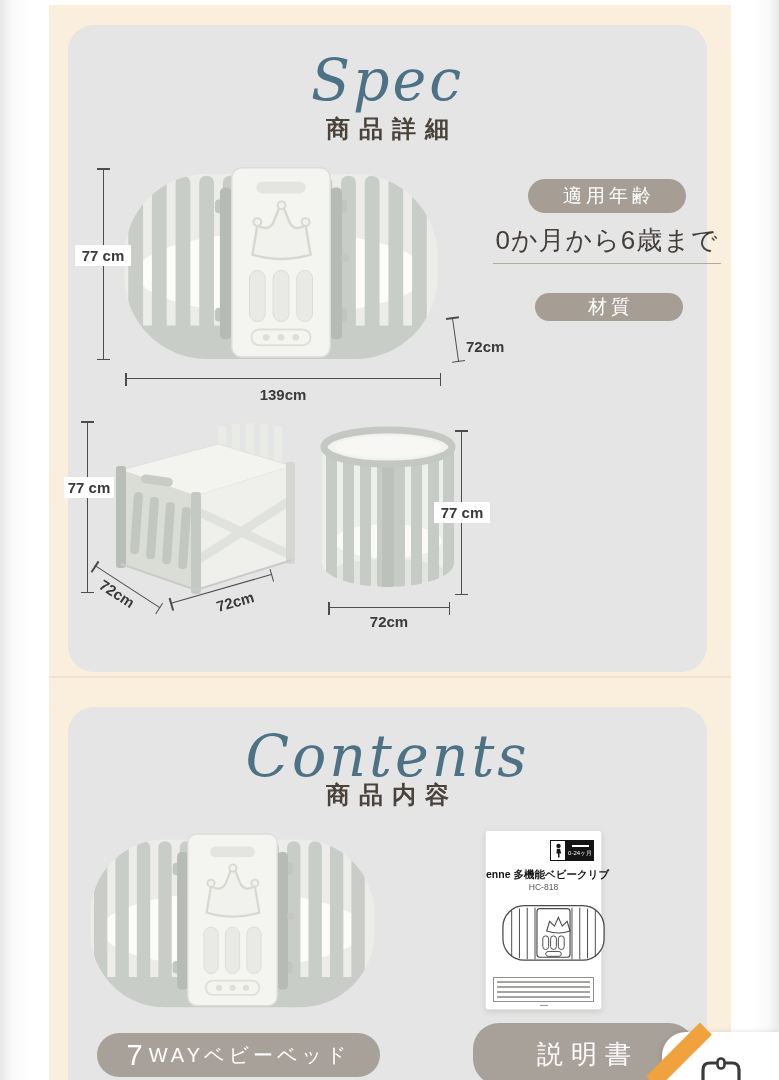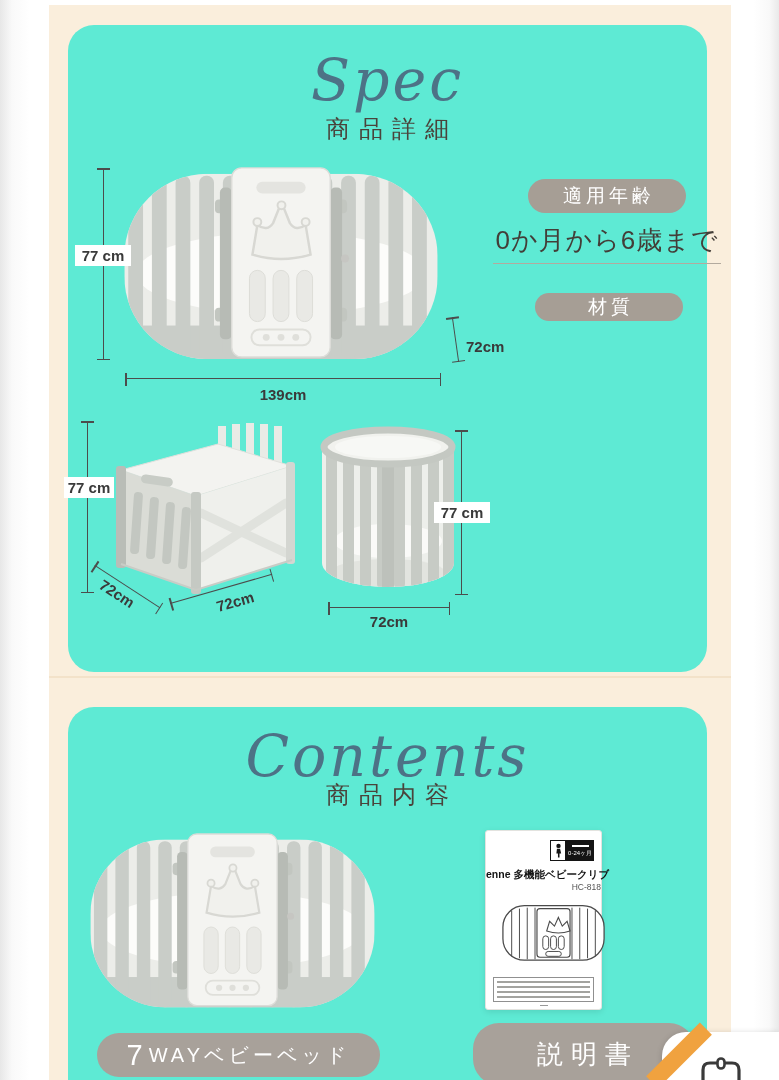--- a/index.html
+++ b/index.html
@@ -8,29 +8,29 @@
   .page{position:relative;width:779px;height:1080px;margin:0 auto;background:#fff;overflow:hidden}
 
   
   .edge-left{position:absolute;left:0;top:0;width:49px;height:100%;
     background:linear-gradient(90deg,#e7e7e7 0,#f9f9f9 12px,#fff 30px)}
   .edge-right{position:absolute;right:0;top:0;width:48px;height:100%;
     background:linear-gradient(270deg,#e9e9e9 0,#f9f9f9 10px,#fff 26px)}
   .cream{position:absolute;left:49px;top:5px;width:682px;height:1075px;background:#faeedc}
   .cream-divider{position:absolute;left:49px;top:676px;width:682px;height:2px;background:#f3e2c9}
 
-  .card{position:absolute;left:68px;width:639px;background:#5eead4;border-radius:26px}
+  .card{position:absolute;left:68px;width:639px;background:#e5e5e5;border-radius:26px}
   .card.spec{top:25px;height:647px}
   .card.contents{top:707px;height:420px}
 
   .script-title{position:absolute;left:0;width:100%;text-align:center;
     font-family:"DejaVu Serif",serif;font-style:italic;font-weight:400;
     color:#4d7286;letter-spacing:3px}
   .jp-sub{position:absolute;left:0;width:100%;text-align:center;
-    font-family:"DejaVu Serif",serif;font-weight:normal;color:#4a433b;
+    font-family:"DejaVu Serif",serif;font-weight:bold;color:#4a433b;
     font-size:24px;letter-spacing:9px;text-indent:9px}
   .spec .script-title{top:22px;font-size:57px}
   .spec .jp-sub{top:88px}
   .contents .script-title{top:16px;font-size:57px}
   .contents .jp-sub{top:72px}
 
   
   .dv{position:absolute;width:0;border-left:1.5px solid #4c4c4c}
   .dv::before,.dv::after{content:"";position:absolute;left:-7px;width:13px;height:1.5px;background:#4c4c4c}
   .dv::before{top:0}.dv::after{bottom:0}
@@ -55,21 +55,21 @@
 
   
   .manual{position:absolute;left:417px;top:123px;width:117px;height:180px;background:#fff;
     border:1px solid #e3e3df;border-radius:3px;box-shadow:0 2px 6px rgba(0,0,0,.10)}
   .m-badge{position:absolute;top:9px;right:7px;height:21px;display:flex}
   .m-badge-person{width:16px;background:#fff;border:1.5px solid #141414;display:flex;align-items:center;justify-content:center}
   .m-badge-black{width:28px;background:#141414;color:#fff;display:flex;flex-direction:column;align-items:center;justify-content:center;gap:2px}
   .m-badge-line{width:17px;height:2px;background:#fff}
   .m-badge-text{font-size:7px;line-height:1;transform:scale(.85);white-space:nowrap}
   .m-title{position:absolute;top:37px;left:0;width:100%;text-align:center;font-size:10.5px;font-weight:bold;color:#141414;white-space:nowrap}
-  .m-model{position:absolute;top:51px;left:0;width:100%;text-align:right;font-size:8.5px;color:#555}
+  .m-model{position:absolute;top:51px;left:0;width:100%;text-align:center;font-size:8.5px;color:#555}
   .m-art{position:absolute;top:68px;left:14px}
   .m-fine{position:absolute;left:7px;right:7px;top:146px;height:25px;border:1px solid #909090;
     padding:3px 3px;display:flex;flex-direction:column;justify-content:space-between}
   .m-fine .fl{height:1.5px;background:#a3a39f}
   .m-pagenum{position:absolute;top:174px;left:50%;width:8px;height:1px;background:#9a9a9a;transform:translateX(-50%)}
 
   
   .fab{position:absolute;left:662px;top:1032px;width:117px;height:48px;background:#fff;
     border-top-left-radius:24px;box-shadow:0 1px 6px rgba(0,0,0,.16);z-index:5}
   .ribbon{position:absolute;left:641px;top:1047px;width:76px;height:17px;background:#f0a23f;transform:rotate(-45deg);z-index:6}

